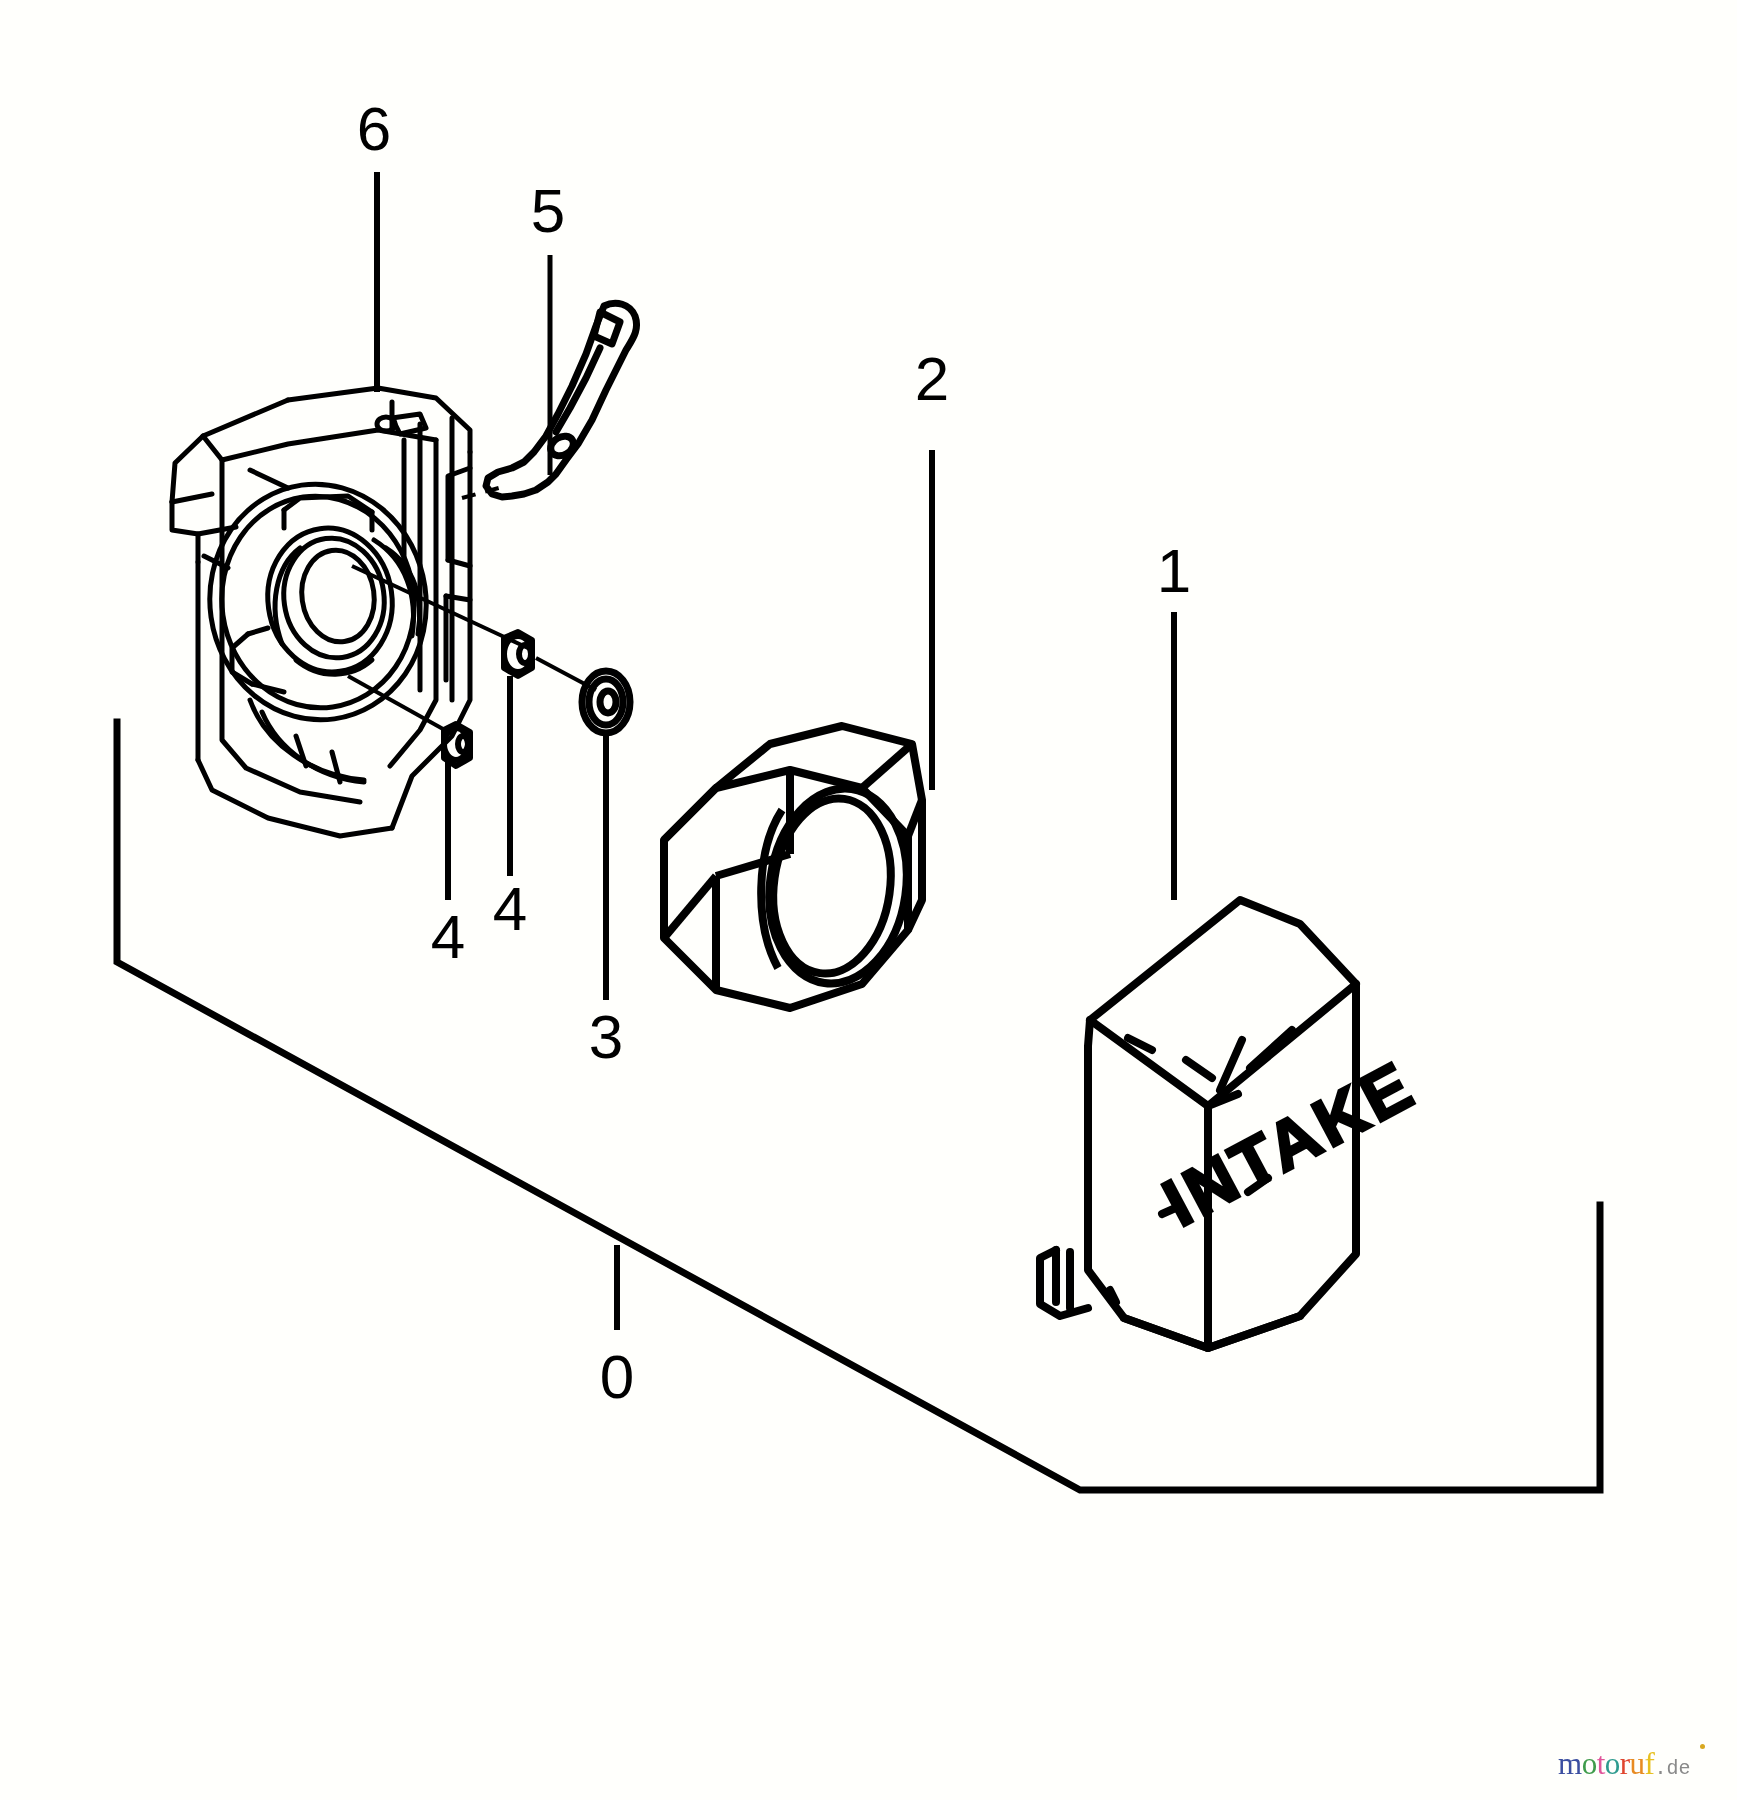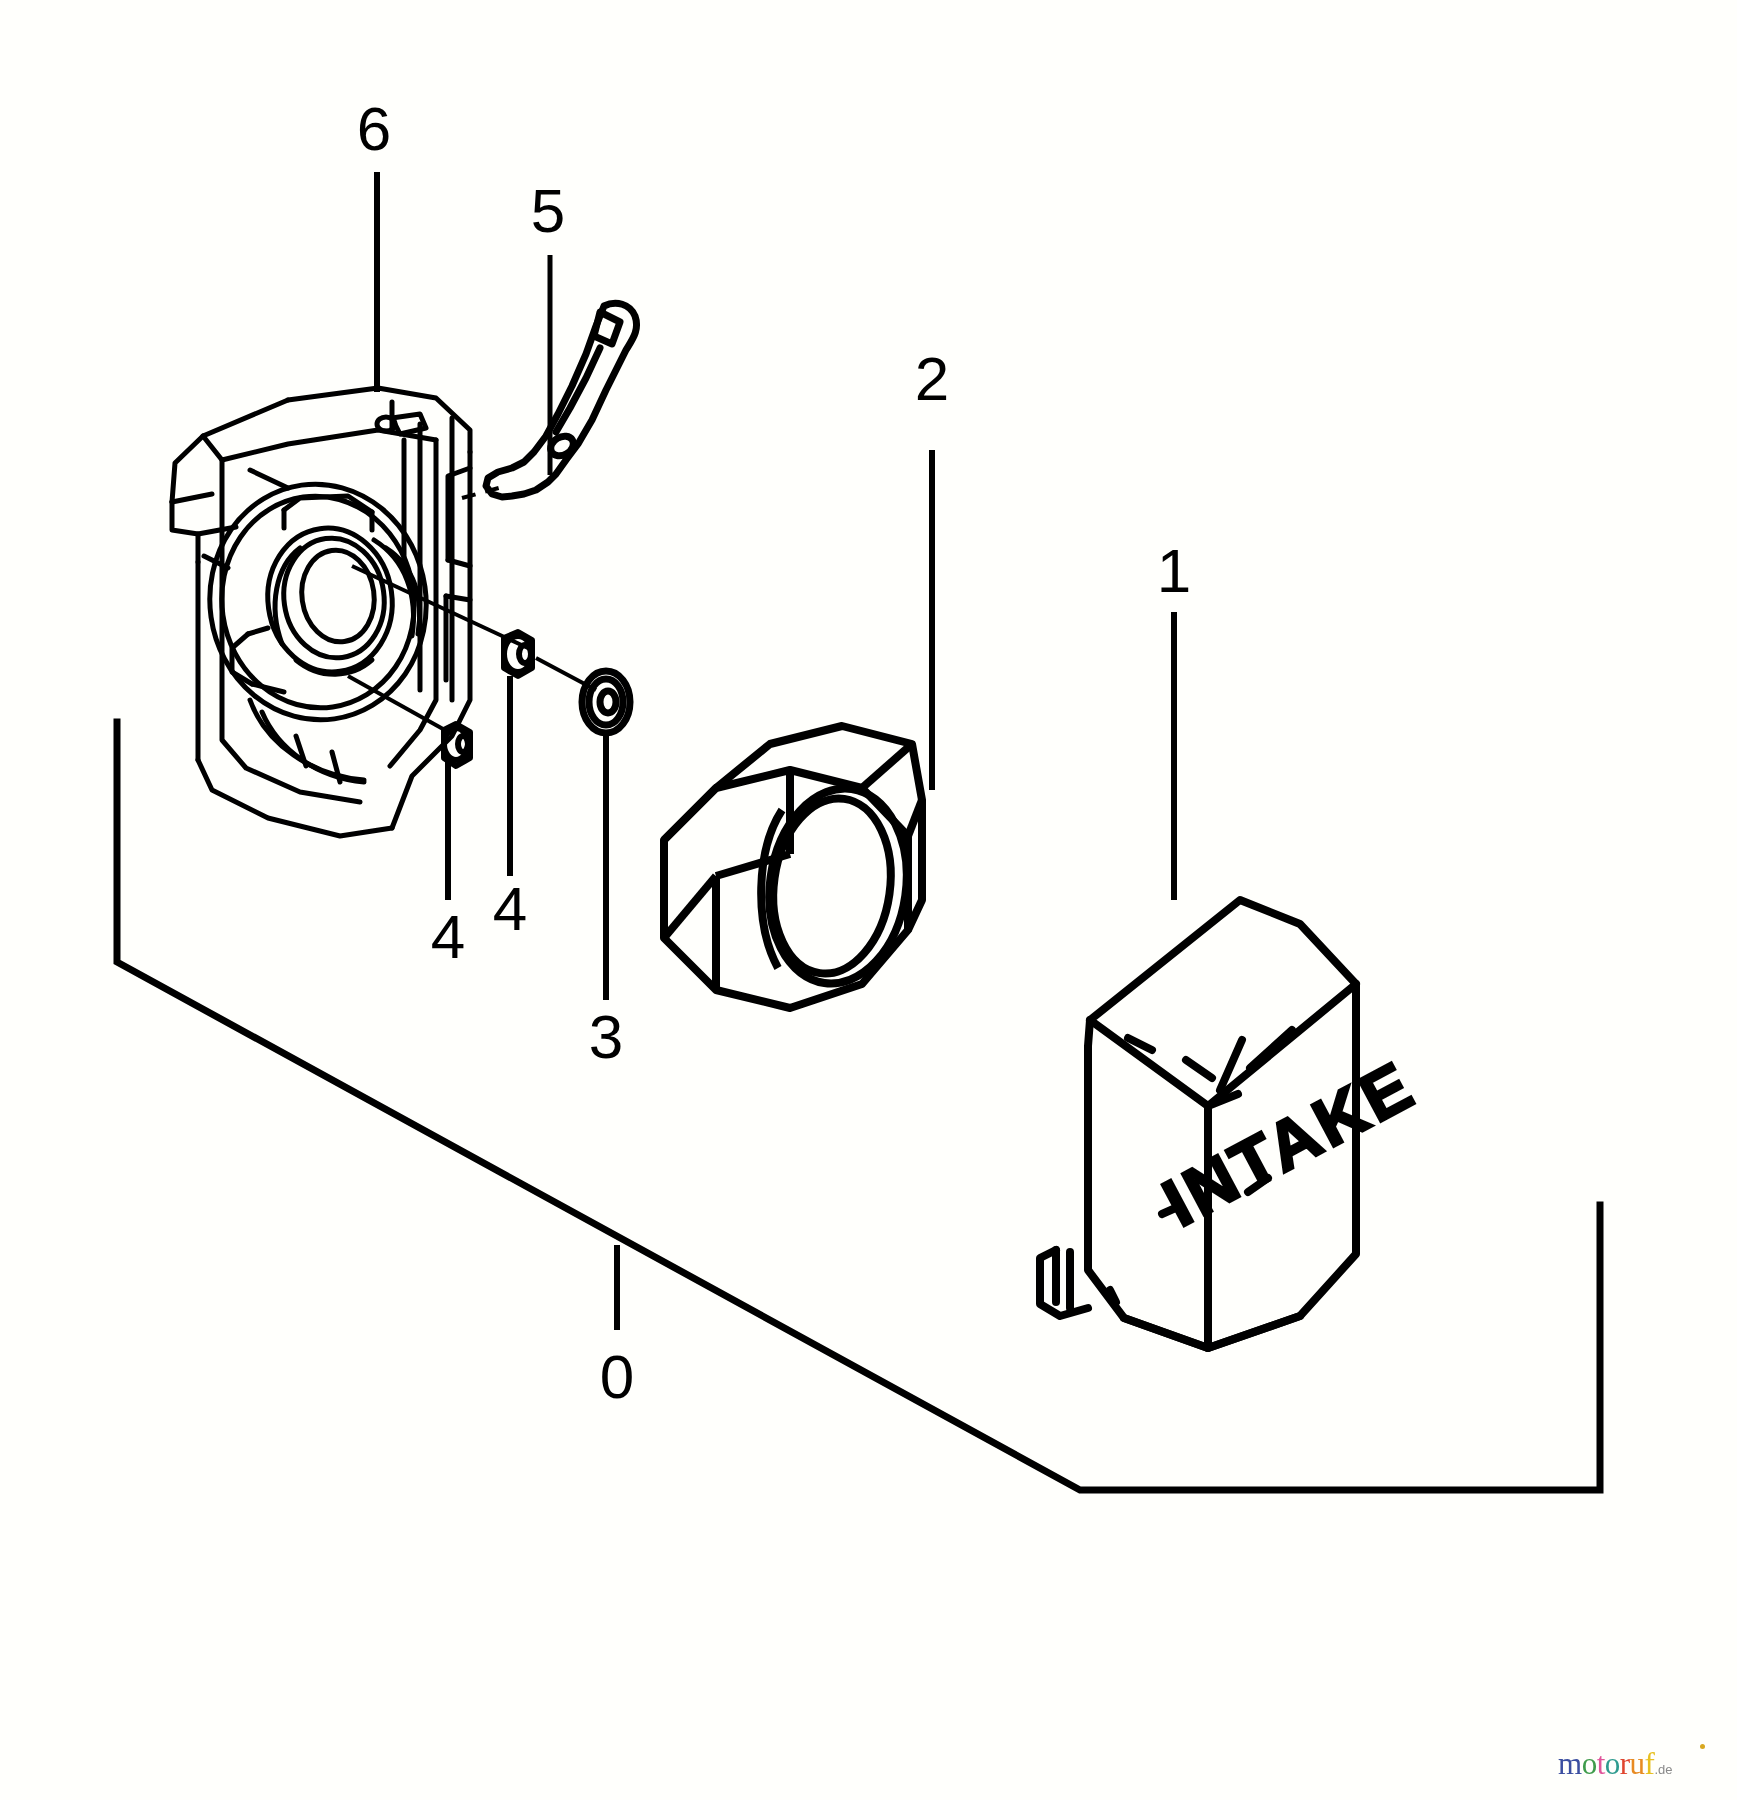--- a/index.html
+++ b/index.html
@@ -40,22 +40,22 @@
     user-select: none;
   }
   #watermark .wm-text {
     font-family: Liberation Serif, serif;
     font-size: 31px;
     line-height: 44px;
     letter-spacing: -0.5px;
     white-space: nowrap;
   }
   #watermark .wm-suffix {
-    font-family: Liberation Sans, sans-serif;
-    font-size: 13px;
+    font-family: Liberation Mono, monospace;
+    font-size: 20px;
     color: #8a8a8a;
   }
   .wm-dot {
     position: absolute;
     left: 142px;
     top: 2px;
     width: 5px;
     height: 5px;
     background: #d8a820;
     border-radius: 50%;

